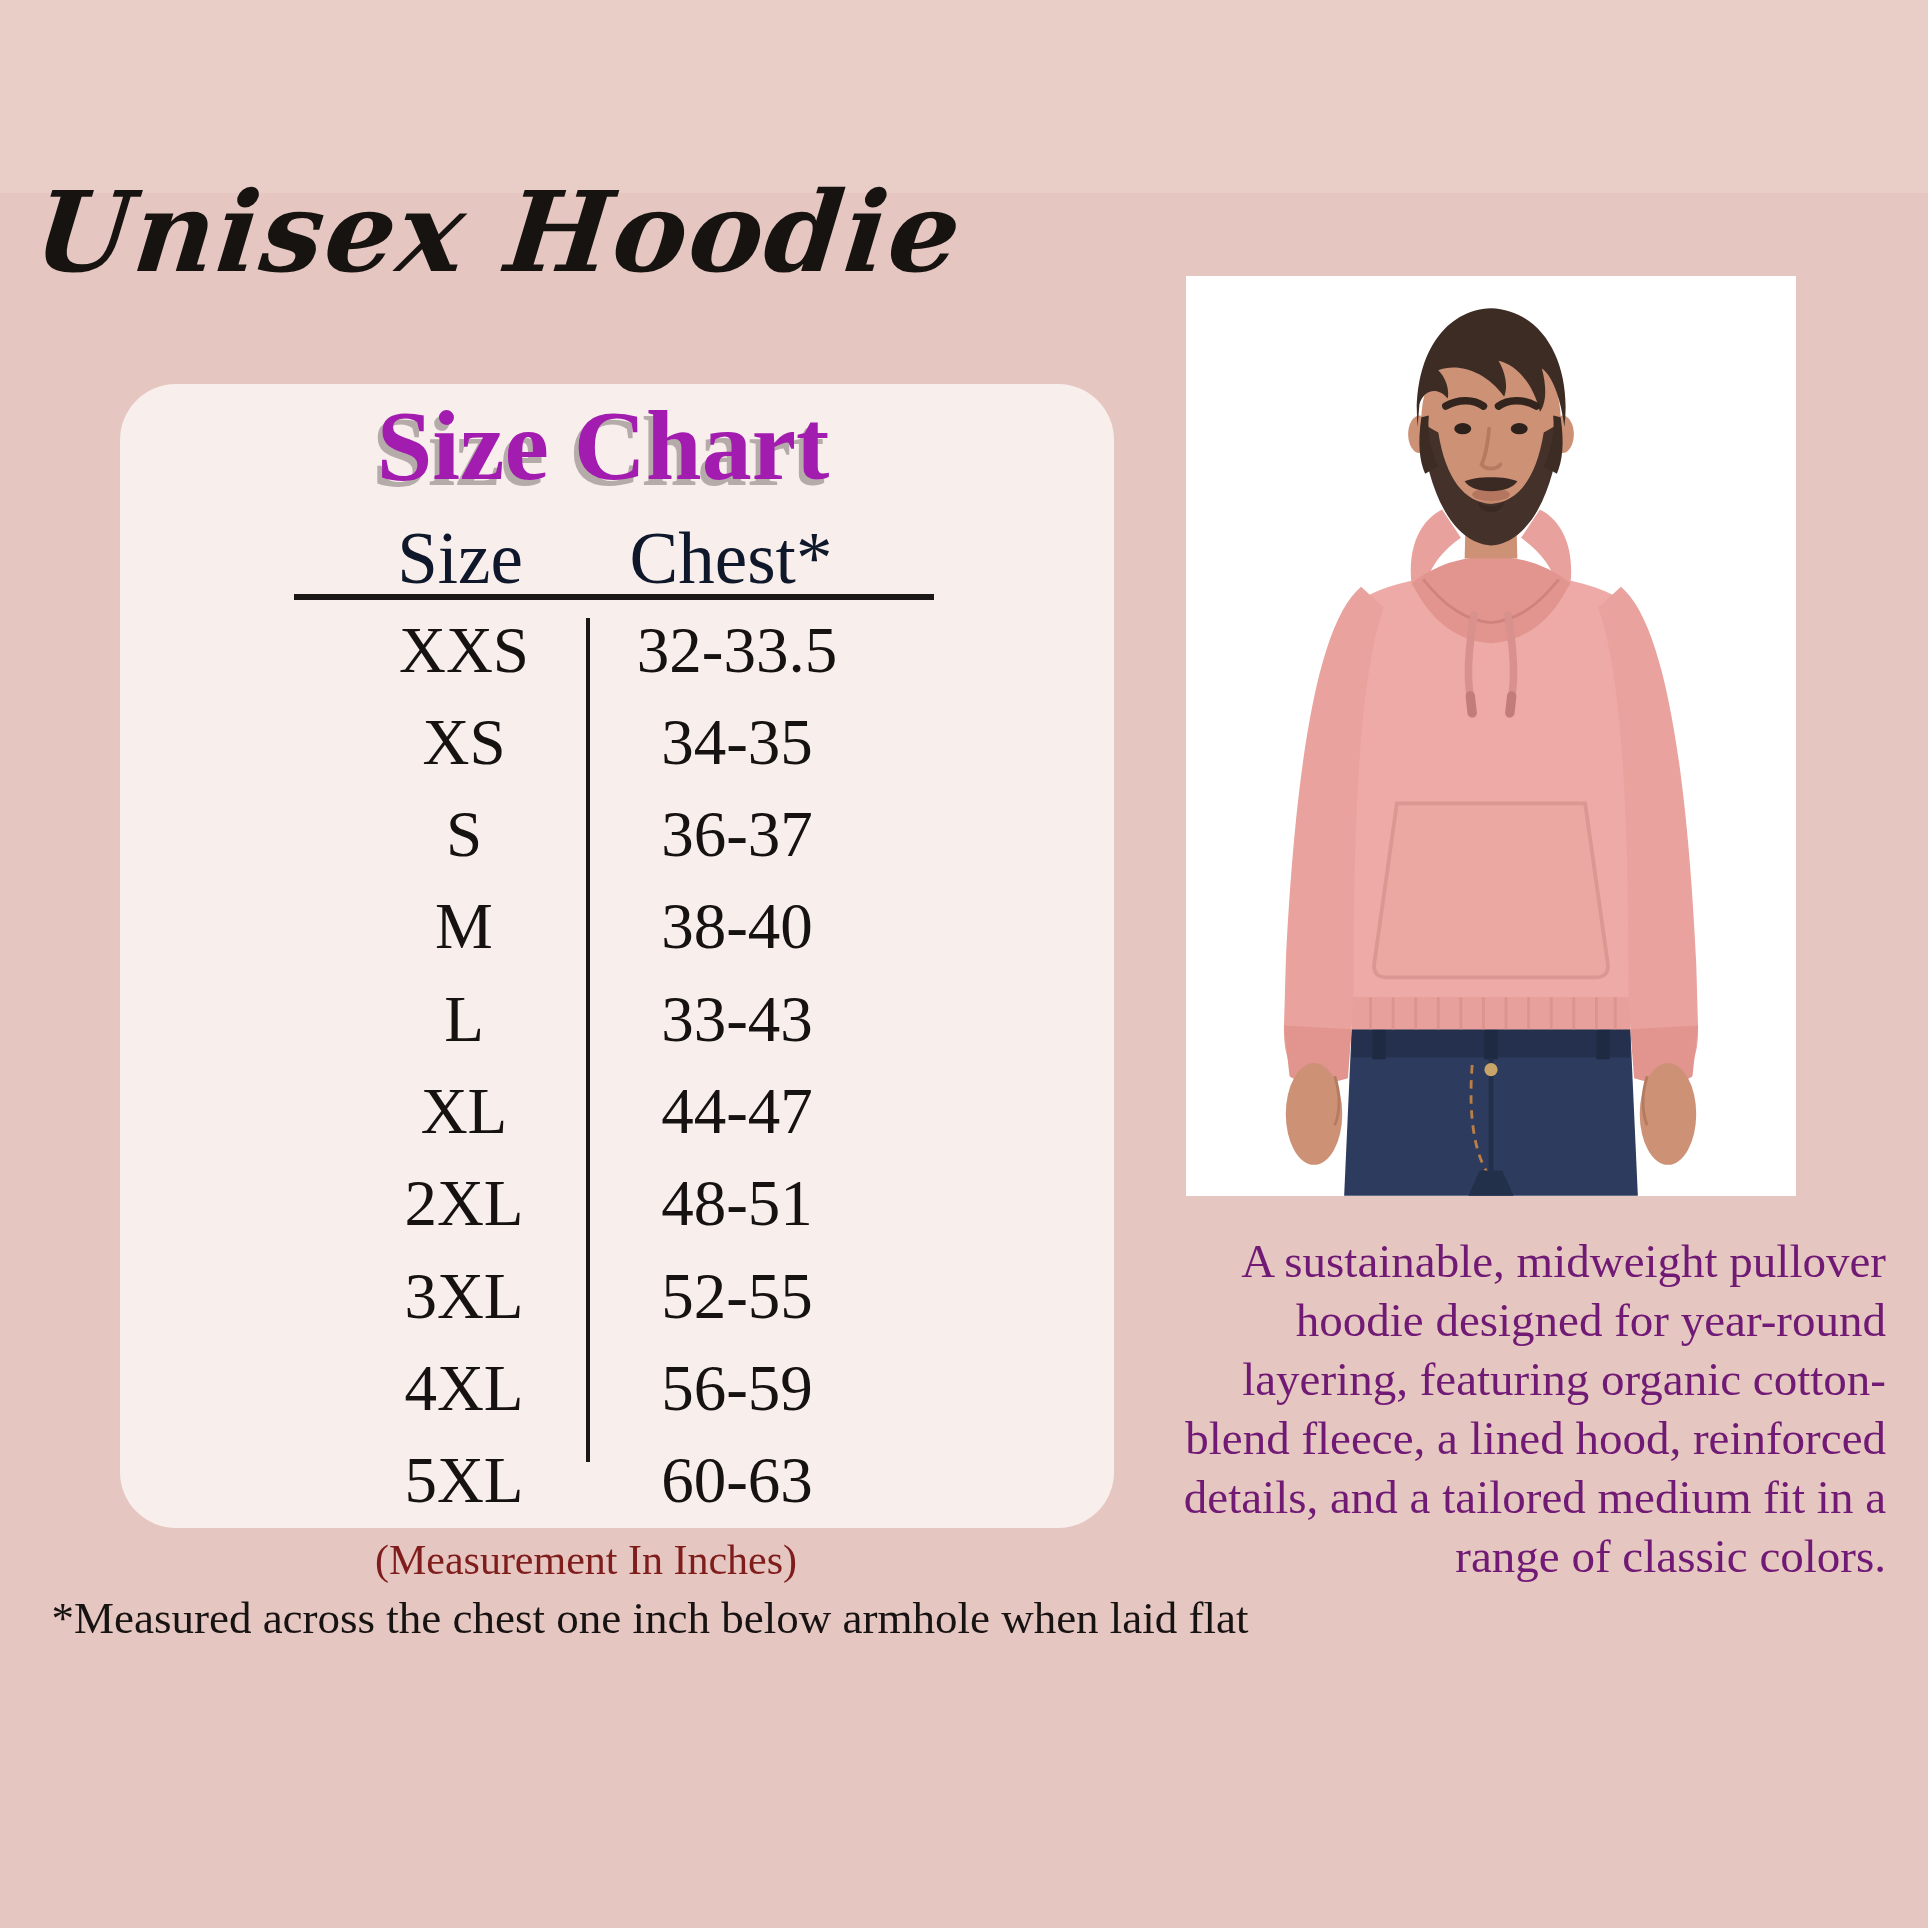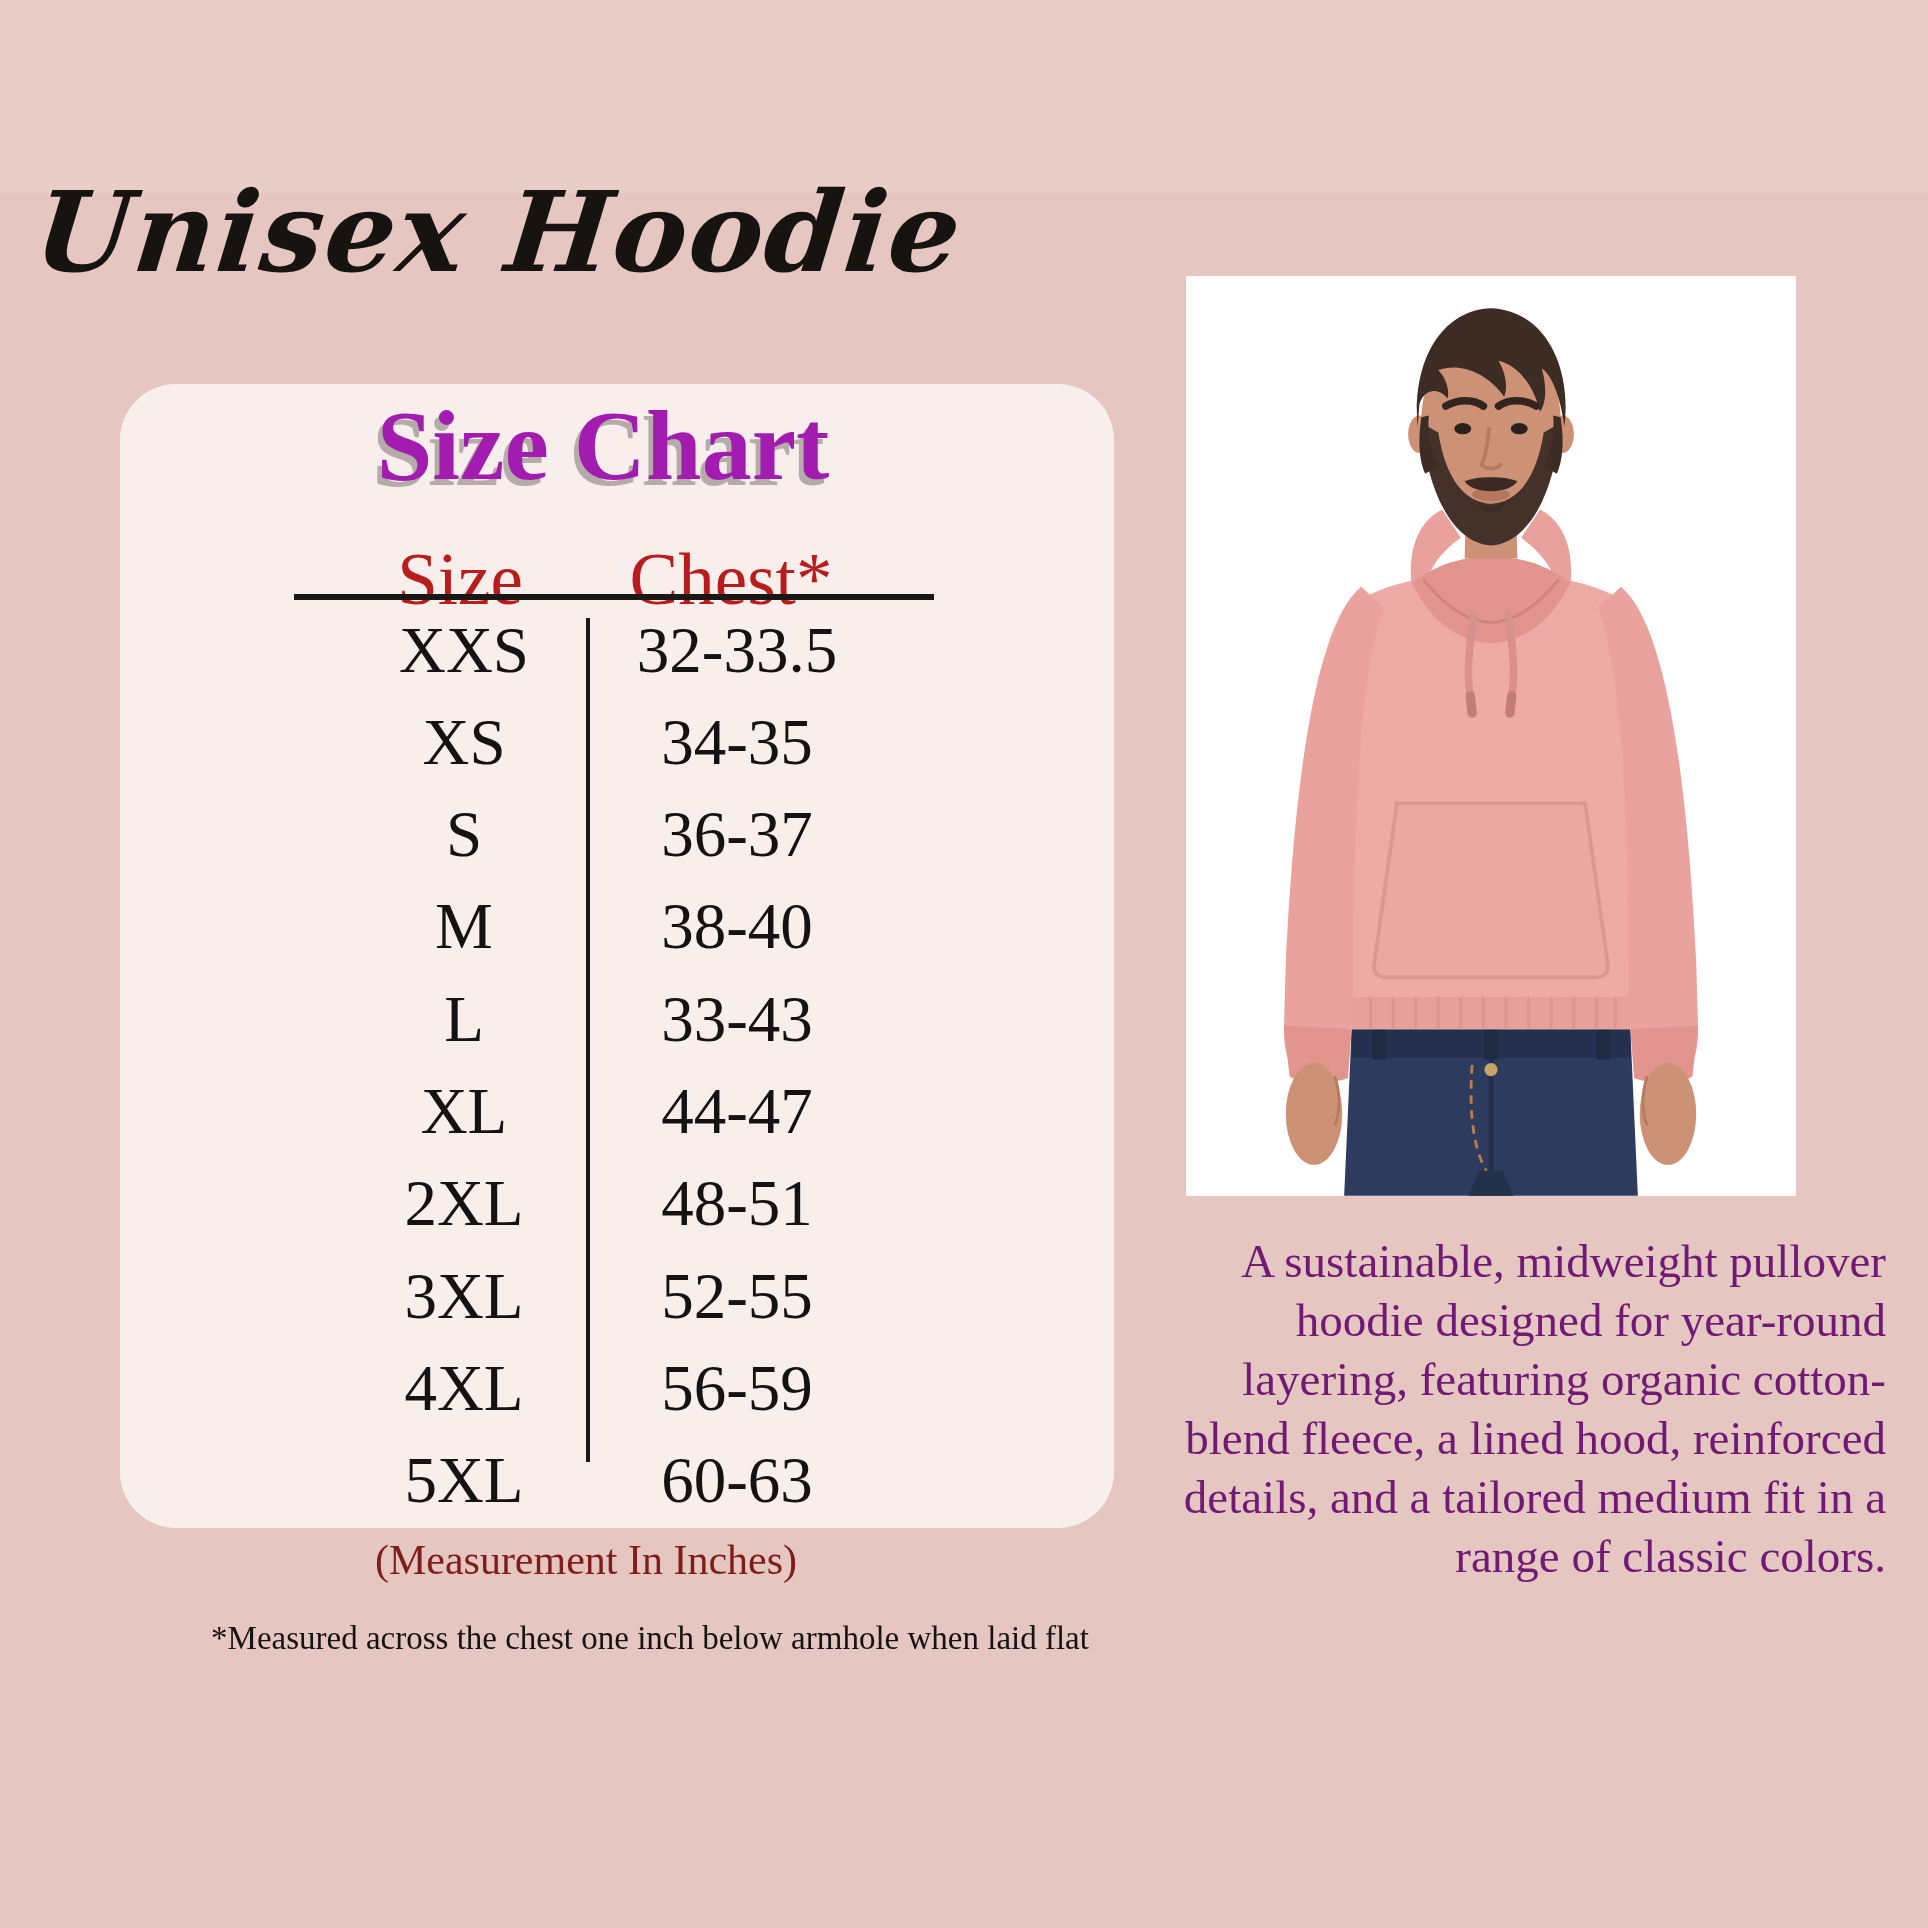--- a/index.html
+++ b/index.html
@@ -48,26 +48,26 @@
     transform: translateX(-50%);
     font-size: 100px;
     line-height: 111px;
     font-weight: 700;
     color: #a21caf;
     text-shadow: -4.7px 5.6px 0 rgba(100, 92, 92, 0.45);
     white-space: nowrap;
   }
   .th {
     position: absolute;
-    top: 540px;
+    top: 519px;
     height: 79px;
     line-height: 79px;
     transform: translateX(-50%);
     font-size: 73px;
-    color: #b91c1c;
+    color: #0f172a;
     white-space: nowrap;
     font-family: Liberation Serif, serif;
   }
   .th.size-col  { left: 460px; }
   .th.chest-col { left: 731px; }
   .header-rule {
     position: absolute;
     left: 294px; top: 594px;
     width: 640px; height: 5.6px;
     background: #1b1717;
@@ -102,25 +102,24 @@
     transform: translateX(-50%);
     font-size: 42px;
     line-height: 51px;
     color: #7f1d1d;
     white-space: nowrap;
   }
   .footnote-measured {
     position: absolute;
     left: 650px; top: 1591px;
     transform: translateX(-50%);
-    font-size: 33px;
+    font-size: 45px;
     line-height: 55px;
     color: #171313;
     white-space: nowrap;
-    margin-top: 20px;
   }
   .photo {
     position: absolute;
     left: 1186px; top: 276px;
     width: 610px; height: 920px;
     background: #ffffff;
     overflow: hidden;
   }
   .description {
     position: absolute;

